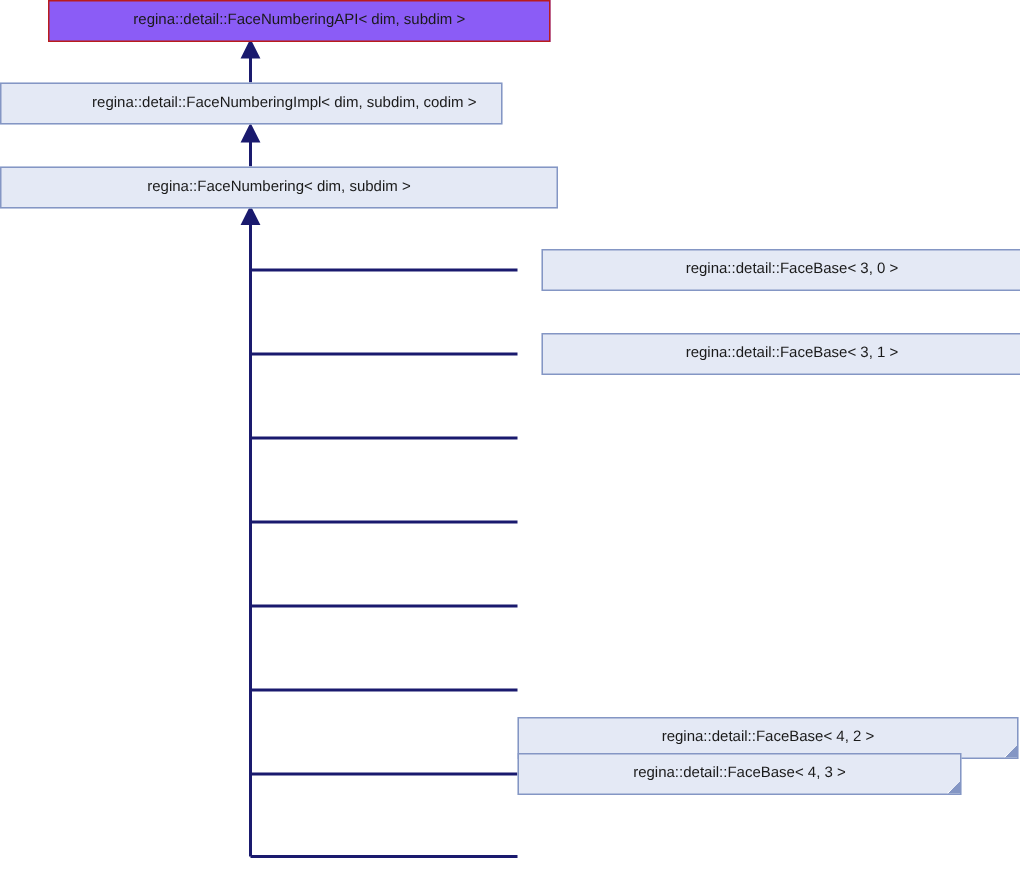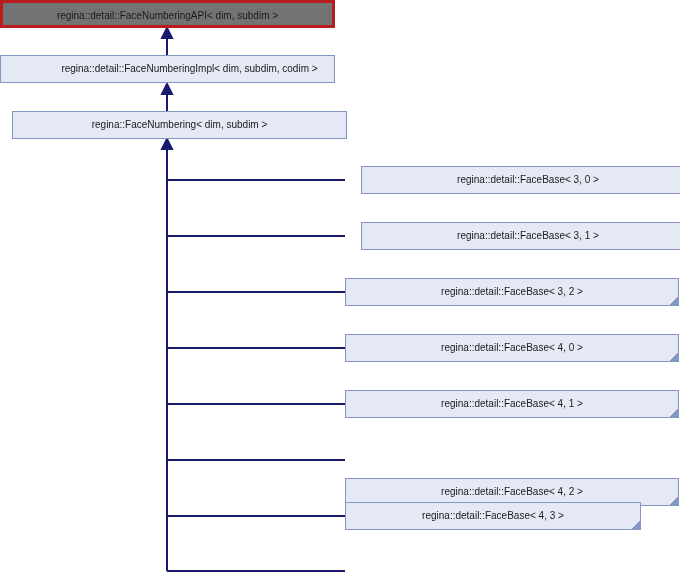--- a/index.html
+++ b/index.html
@@ -32,22 +32,23 @@
     font-size:10px;
     color:#1a1a1a;
     white-space:nowrap;
     overflow:hidden;
   }
   .node.derived{
     background:#e4e9f5;
     border:1px solid #8496c4;
   }
   .node.current{
-    background:#737373;
-    border:3px solid #b91c1c;
+    background:#8b5cf6;
+    border:1px solid #b91c1c;
+    margin-left:32px;
   }
   
   .node.tmpl::after{
     content:"";
     position:absolute;
     right:-1px;
     bottom:-1px;
     width:11px;
     height:9px;
     background:
@@ -109,43 +110,34 @@
   </svg>
 
   <div class="node current" style="left:0px;  top:0px;   width:335px;">
     <span class="lbl">regina::detail::FaceNumberingAPI&lt; dim, subdim &gt;</span>
   </div>
 
   <div class="node derived" style="left:0px;  top:55px;  width:335px;padding-left:44px;">
     <span class="lbl">regina::detail::FaceNumberingImpl&lt; dim, subdim, codim &gt;</span>
   </div>
 
-  <div class="node derived" style="left:12px;  top:111px; width:335px;">
+  <div class="node derived" style="left:0px;  top:111px; width:372px;">
     <span class="lbl">regina::FaceNumbering&lt; dim, subdim &gt;</span>
   </div>
 
   <div class="node derived tmpl" style="left:361px; top:166px; width:334px;">
     <span class="lbl">regina::detail::FaceBase&lt; 3, 0 &gt;</span>
   </div>
 
   <div class="node derived tmpl" style="left:345px; top:222px; width:334px;margin-left:16px;">
     <span class="lbl">regina::detail::FaceBase&lt; 3, 1 &gt;</span>
   </div>
 
-  <div class="node derived tmpl" style="left:345px; top:278px; width:334px;">
-    <span class="lbl">regina::detail::FaceBase&lt; 3, 2 &gt;</span>
-  </div>
 
-  <div class="node derived tmpl" style="left:345px; top:334px; width:334px;">
-    <span class="lbl">regina::detail::FaceBase&lt; 4, 0 &gt;</span>
-  </div>
 
-  <div class="node derived tmpl" style="left:345px; top:390px; width:334px;">
-    <span class="lbl">regina::detail::FaceBase&lt; 4, 1 &gt;</span>
-  </div>
 
   <div class="node derived tmpl" style="left:345px; top:446px; width:334px;margin-top:32px;">
     <span class="lbl">regina::detail::FaceBase&lt; 4, 2 &gt;</span>
   </div>
 
   <div class="node derived tmpl" style="left:345px; top:502px; width:296px;">
     <span class="lbl">regina::detail::FaceBase&lt; 4, 3 &gt;</span>
   </div>
 
 

